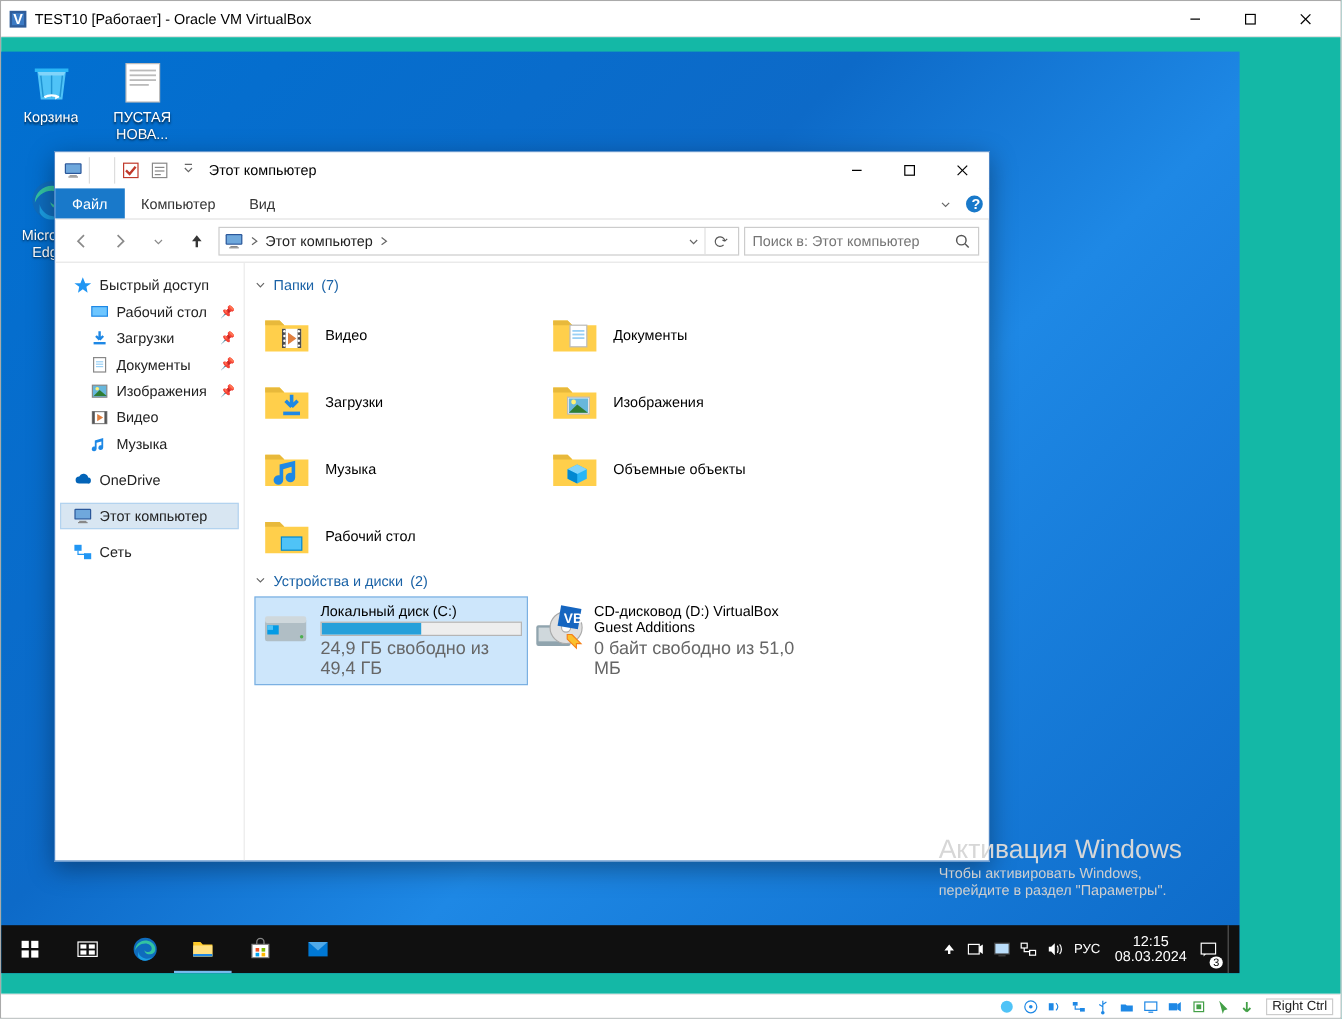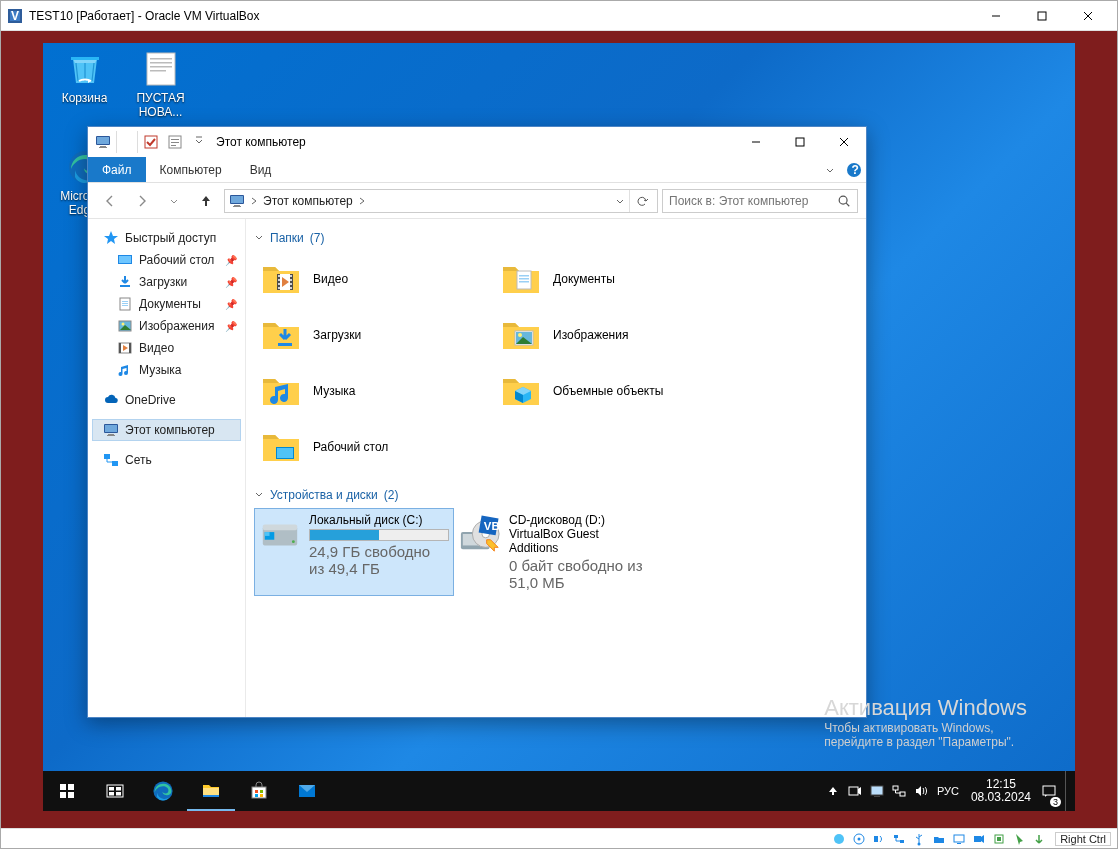--- a/index.html
+++ b/index.html
@@ -4,21 +4,21 @@
 <style>
 *{margin:0;padding:0;box-sizing:border-box;font-family:"Segoe UI",Tahoma,sans-serif;font-size:12px;-webkit-user-select:none;user-select:none}
 body{background:#f0f0f0;width:1118px;height:849px;overflow:hidden;position:relative}
 
 .vbox-win{position:absolute;left:0;top:0;width:1118px;height:849px;background:#fff;border:1px solid #aaa;display:flex;flex-direction:column}
 .vbox-title{height:30px;display:flex;align-items:center;padding:0 6px;background:#fff;border-bottom:1px solid #e0e0e0}
 .vbox-title .icon{width:16px;height:16px;margin-right:6px}
 .vbox-title .title{flex:0 0 auto;color:#000}
 .vbox-title .spacer{flex:1}
 .vbox-title .winbtn{width:46px;height:30px;display:flex;align-items:center;justify-content:center;color:#000}
-.vbox-body{flex:1;background:#7f1d1d;position:relative;display:flex;flex-direction:column;align-items:center;justify-content:flex-start;padding-top:12px}
+.vbox-body{flex:1;background:#14b8a6;position:relative;display:flex;flex-direction:column;align-items:flex-start;justify-content:flex-start;padding-top:12px}
 .guest-screen{width:1032px;height:768px;background:linear-gradient(135deg,#0170d1 0%,#0d6ac8 40%,#1e88e5 60%,#0d6ac8 100%);position:relative;overflow:hidden}
 
 .desk-icon{position:absolute;width:75px;display:flex;flex-direction:column;align-items:center;color:#fff;text-align:center;text-shadow:0 1px 2px rgba(0,0,0,.8);gap:2px}
 .desk-icon .img{width:40px;height:40px}
 .desk-icon .label{font-size:12px;line-height:14px;max-width:75px;overflow:hidden;white-space:normal}
 
 .explorer{position:absolute;left:44px;top:83px;width:780px;height:592px;background:#fff;border:1px solid #4d85c5;box-shadow:0 6px 20px rgba(0,0,0,.35);display:flex;flex-direction:column}
 .exp-title{height:30px;display:flex;align-items:center;background:#fff}
 .exp-title .qat{display:flex;align-items:center;padding-left:4px;height:100%;gap:2px}
 .exp-title .qat .i{width:22px;height:22px;display:flex;align-items:center;justify-content:center}
@@ -48,21 +48,21 @@
 .nav-item .ic{width:16px;height:16px;display:flex;align-items:center;justify-content:center}
 .nav-item .pin{margin-left:auto;margin-right:2px;color:#9e9e9e;font-size:10px}
 .content{flex:1;padding:8px 8px 4px 8px;overflow:auto}
 .group-h{display:flex;align-items:center;gap:6px;color:#1a62a6;margin:4px 0 6px 0}
 .group-h .tw{color:#666;font-size:10px}
 .group-h .count{color:#1a62a6}
 .items-grid{display:flex;flex-wrap:wrap}
 .folder-item{width:240px;height:56px;display:flex;align-items:center;gap:10px;padding:2px 4px;border:1px solid transparent}
 .folder-item .ico{width:44px;height:44px;flex:0 0 44px}
 .folder-item .lbl{color:#000}
-.drive-item{width:200px;display:flex;gap:8px;padding:4px;border:1px solid transparent}
+.drive-item{width:228px;display:flex;gap:8px;padding:4px;border:1px solid transparent}
 .drive-item.sel{border:1px solid #7bb0e2;background:#cde6fb}
 .drive-item .ico{width:42px;height:42px;flex:0 0 42px}
 .drive-item .info{flex:1;display:flex;flex-direction:column;gap:2px}
 .drive-item .name{color:#000}
 .drive-item .bar{height:12px;border:1px solid #b5b5b5;background:#eee;position:relative;overflow:hidden}
 .drive-item .bar .fill{position:absolute;left:0;top:0;bottom:0;background:#26a0da}
 .drive-item .free{color:#666;font-size:15px}
 .statusbar{height:22px;border-top:1px solid #e5e5e5;display:flex;align-items:center;padding:0 10px;color:#555;font-size:11px}
 
 .watermark{position:absolute;right:48px;bottom:62px;text-align:left;color:#e0e0e0}
@@ -622,21 +622,21 @@
               <div class="folder-item">
                   <span class="ico">
                     <svg width="44" height="44">
                       <use href="#sv-folder-desk"></use>
                     </svg>
                   </span>
                   <span class="lbl">Рабочий стол</span>
                 </div>
             </div>
 
-            <div class="group-h" style="margin-top:13px">
+            <div class="group-h" style="margin-top:2px">
               <span class="tw">
                   <svg width="10" height="10">
                     <path d="M2 3l3 3 3-3" stroke="#666" fill="none"></path>
                   </svg>
                 </span>
               <span>Устройства и диски</span>
               <span class="count">(2)</span>
             </div>
             <div class="items-grid">
               <div class="drive-item sel">

